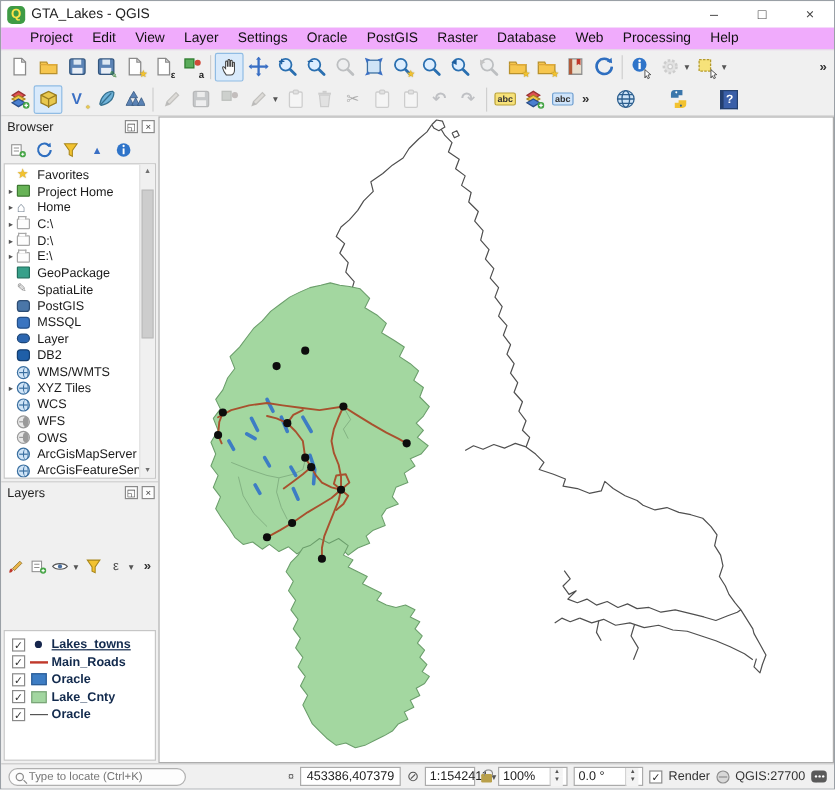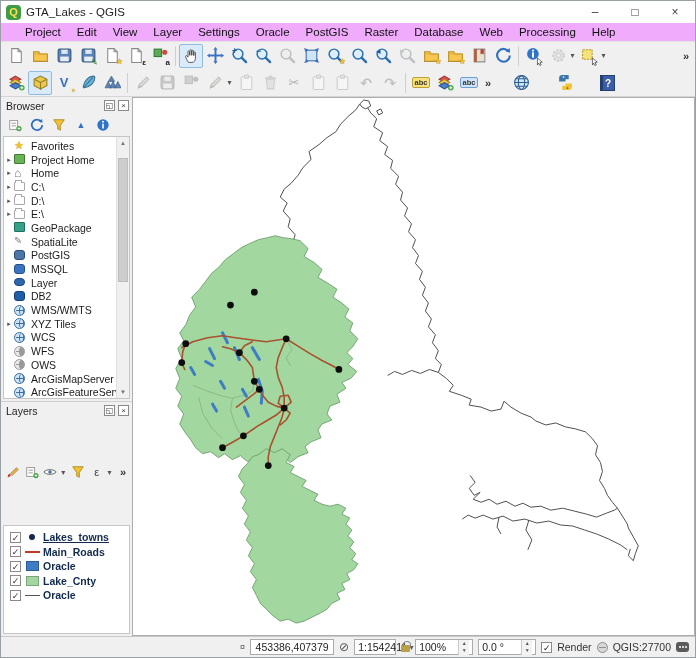--- a/index.html
+++ b/index.html
@@ -862,20 +862,24 @@
           <circle class="town" cx="152" cy="313" r="3.4"></circle>
           <circle class="town" cx="111" cy="341" r="3.4"></circle>
           <circle class="town" cx="90" cy="353" r="3.4"></circle>
           <circle class="town" cx="136" cy="371" r="3.4"></circle>
         </g>
       </svg>
     </div>
   </div>
 
   <div class="statusbar">
+    <div class="locate-box">
+      <span class="mini-mag"></span>
+      <input type="text" placeholder="Type to locate (Ctrl+K)" style="">
+    </div>
     <div class="spacer"></div>
     <span class="sb-ico">¤</span>
     <div class="sb-field coord-field">453386,407379</div>
     <span class="sb-ico" style="font-size:12px">⊘</span>
     <div class="sb-field scale-field">
       <span>1:1542411</span>
       <span class="dd" style="margin-left:auto">▾</span>
     </div>
     <span class="lock"></span>
     <div class="sb-field spin-field">

